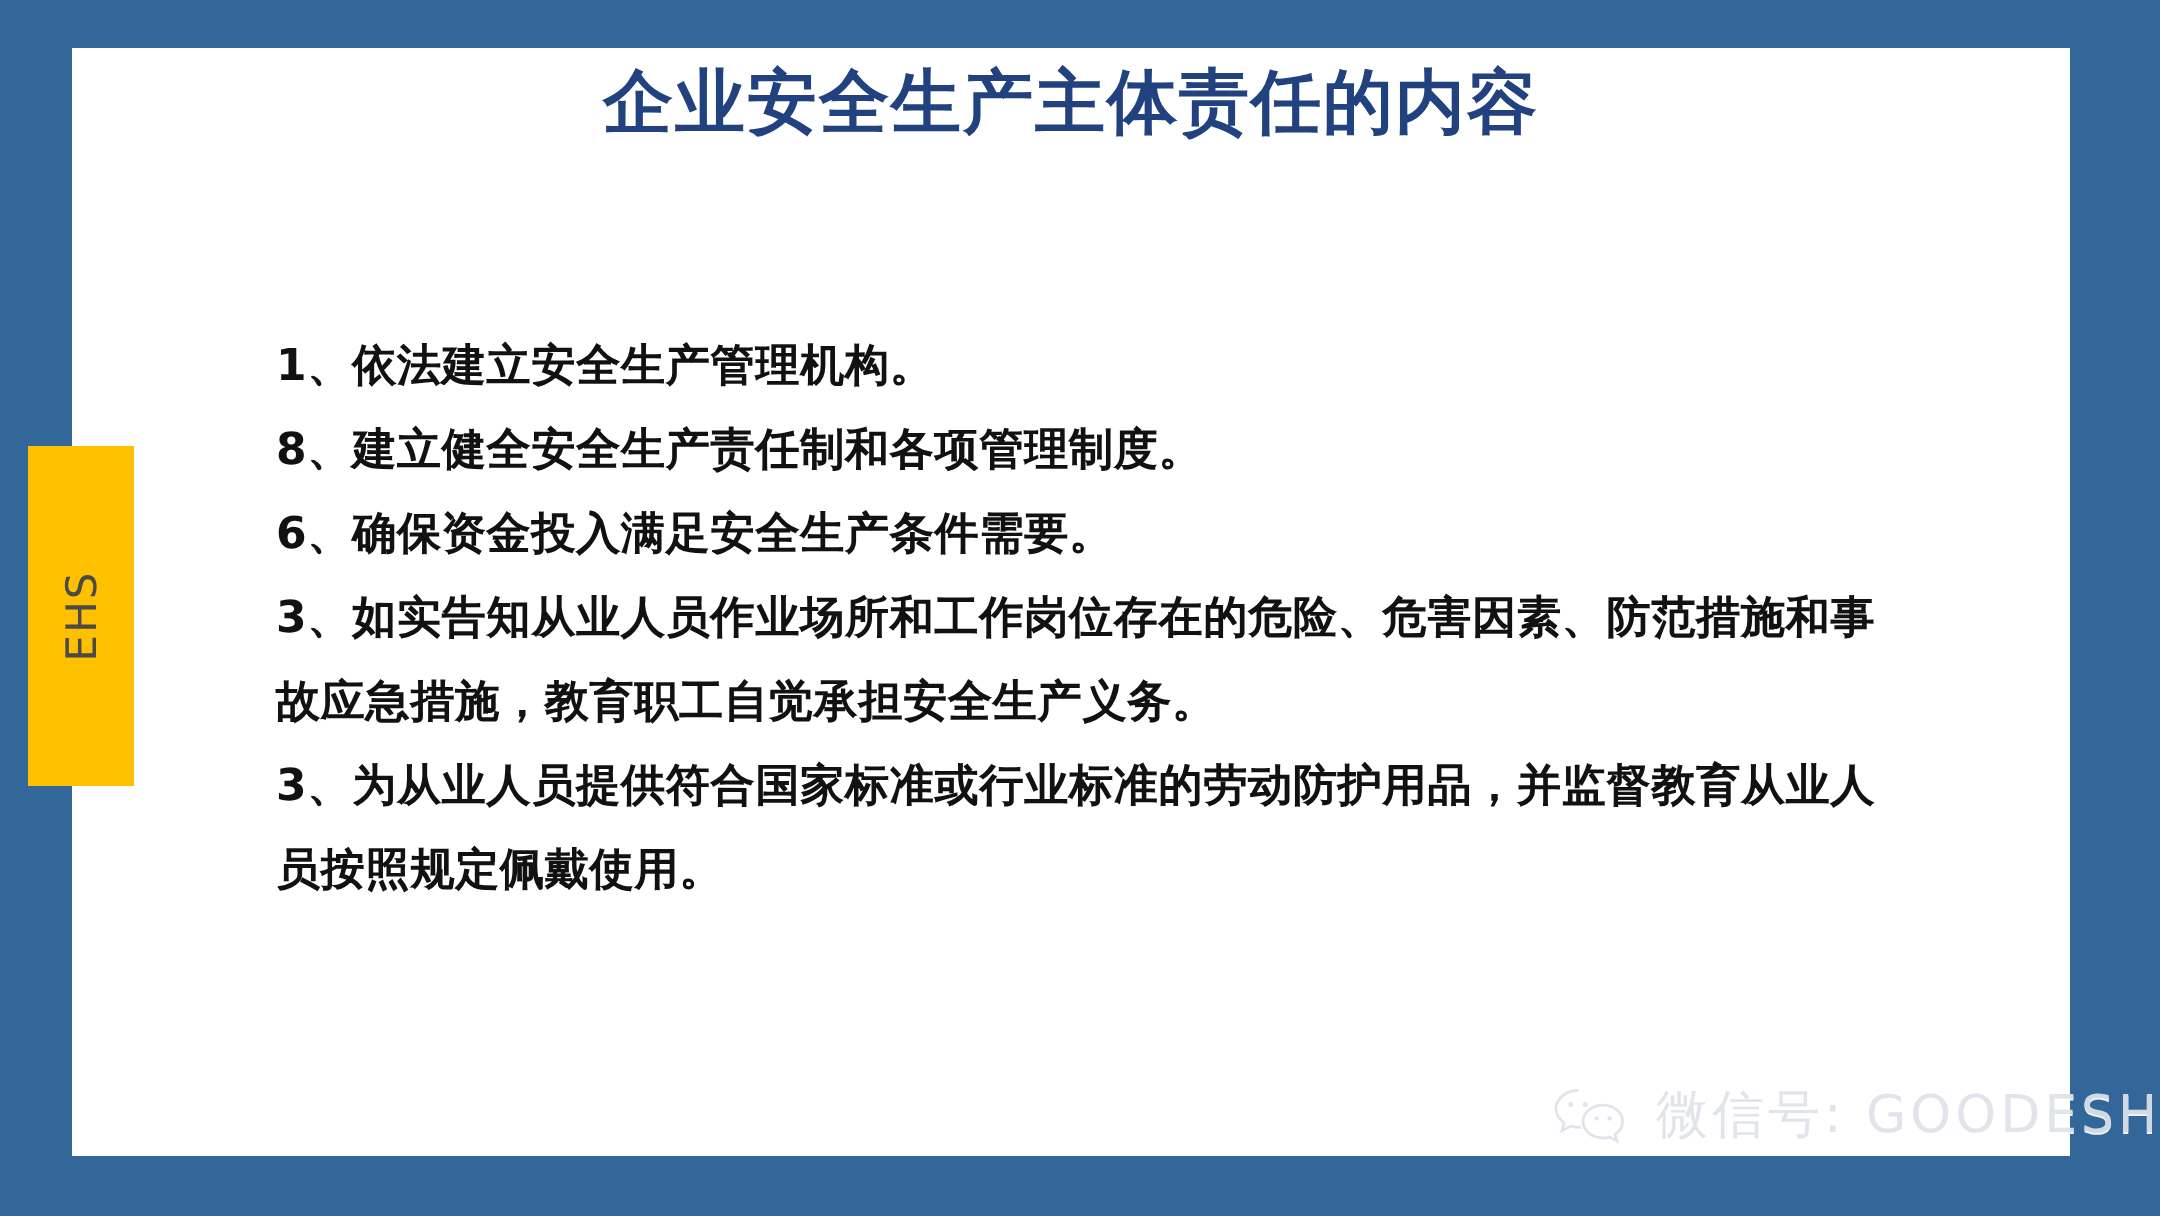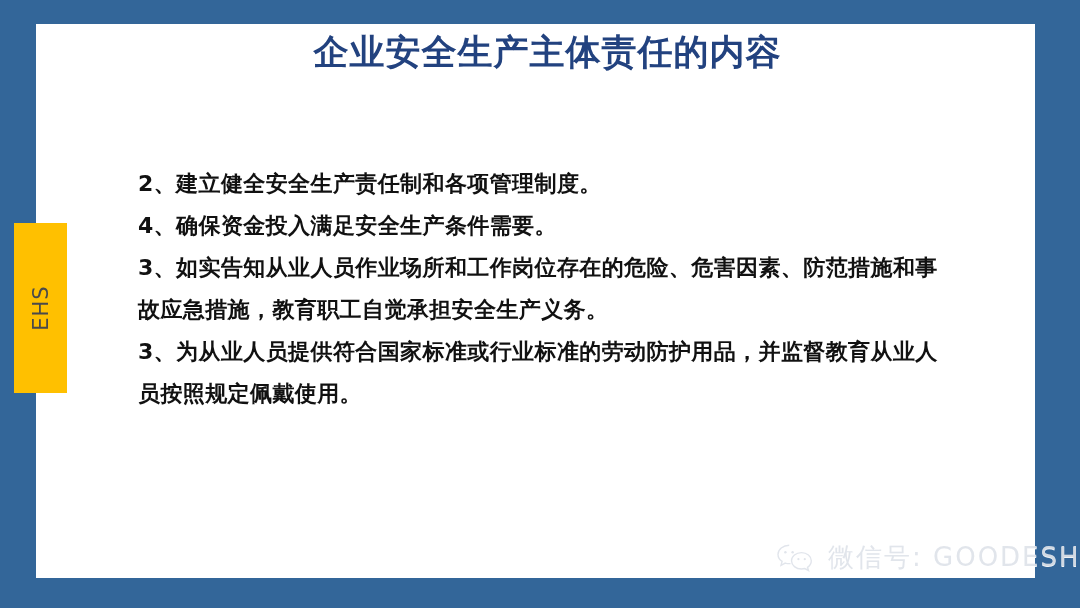--- a/index.html
+++ b/index.html
@@ -62,21 +62,20 @@
     left: 36px;
     top: 28px;
     width: 999px;
     text-align: center;
     font-family: "DejaVu Sans", "Liberation Sans", sans-serif;
     font-weight: bold;
     font-size: 35px;
     letter-spacing: 1px;
     color: #22427f;
     line-height: 48px;
-    padding-left: 12px;
   }
 
   
   .body-list {
     position: absolute;
     left: 138px;
     top: 163px;
     width: 820px;
   }
   .list-item {
@@ -121,22 +120,23 @@
 
   <div class="content-panel"></div>
 
   <div class="ehs-tab">
     <span class="ehs-tab-label">EHS</span>
   </div>
 
   <div class="slide-title">企业安全生产主体责任的内容</div>
 
   <div class="body-list">
-    <div class="list-item">2、建立健全安全生产责任制和各项管理制度。</div>
-    <div class="list-item">4、确保资金投入满足安全生产条件需要。</div>
+    <div class="list-item">1、依法建立安全生产管理机构。</div>
+    <div class="list-item">8、建立健全安全生产责任制和各项管理制度。</div>
+    <div class="list-item">6、确保资金投入满足安全生产条件需要。</div>
     <div class="list-item">3、如实告知从业人员作业场所和工作岗位存在的危险、危害因素、防范措施和事故应急措施，教育职工自觉承担安全生产义务。</div>
     <div class="list-item">3、为从业人员提供符合国家标准或行业标准的劳动防护用品，并监督教育从业人员按照规定佩戴使用。</div>
   </div>
 
   <div class="watermark">
     <svg class="wechat-icon" viewBox="0 0 40 32">
       <g fill="none" stroke="#dfe3ea" stroke-width="1.4">
         <path d="M14.2 3.2C7.9 3.2 3 7.4 3 12.4c0 2.8 1.6 5.3 4.1 7L6 23.3l4.3-2.2c1.2.35 2.5.55 3.9.55.45 0 .9-.02 1.33-.07"></path>
         <path d="M26.5 10.6c-5.5 0-10 3.7-10 8.2 0 4.5 4.5 8.2 10 8.2 1.15 0 2.25-.16 3.27-.46l3.73 1.95-1-3.2c2.3-1.5 3.8-3.8 3.8-6.49 0-4.5-4.3-8.2-9.8-8.2Z"></path>
       </g>

